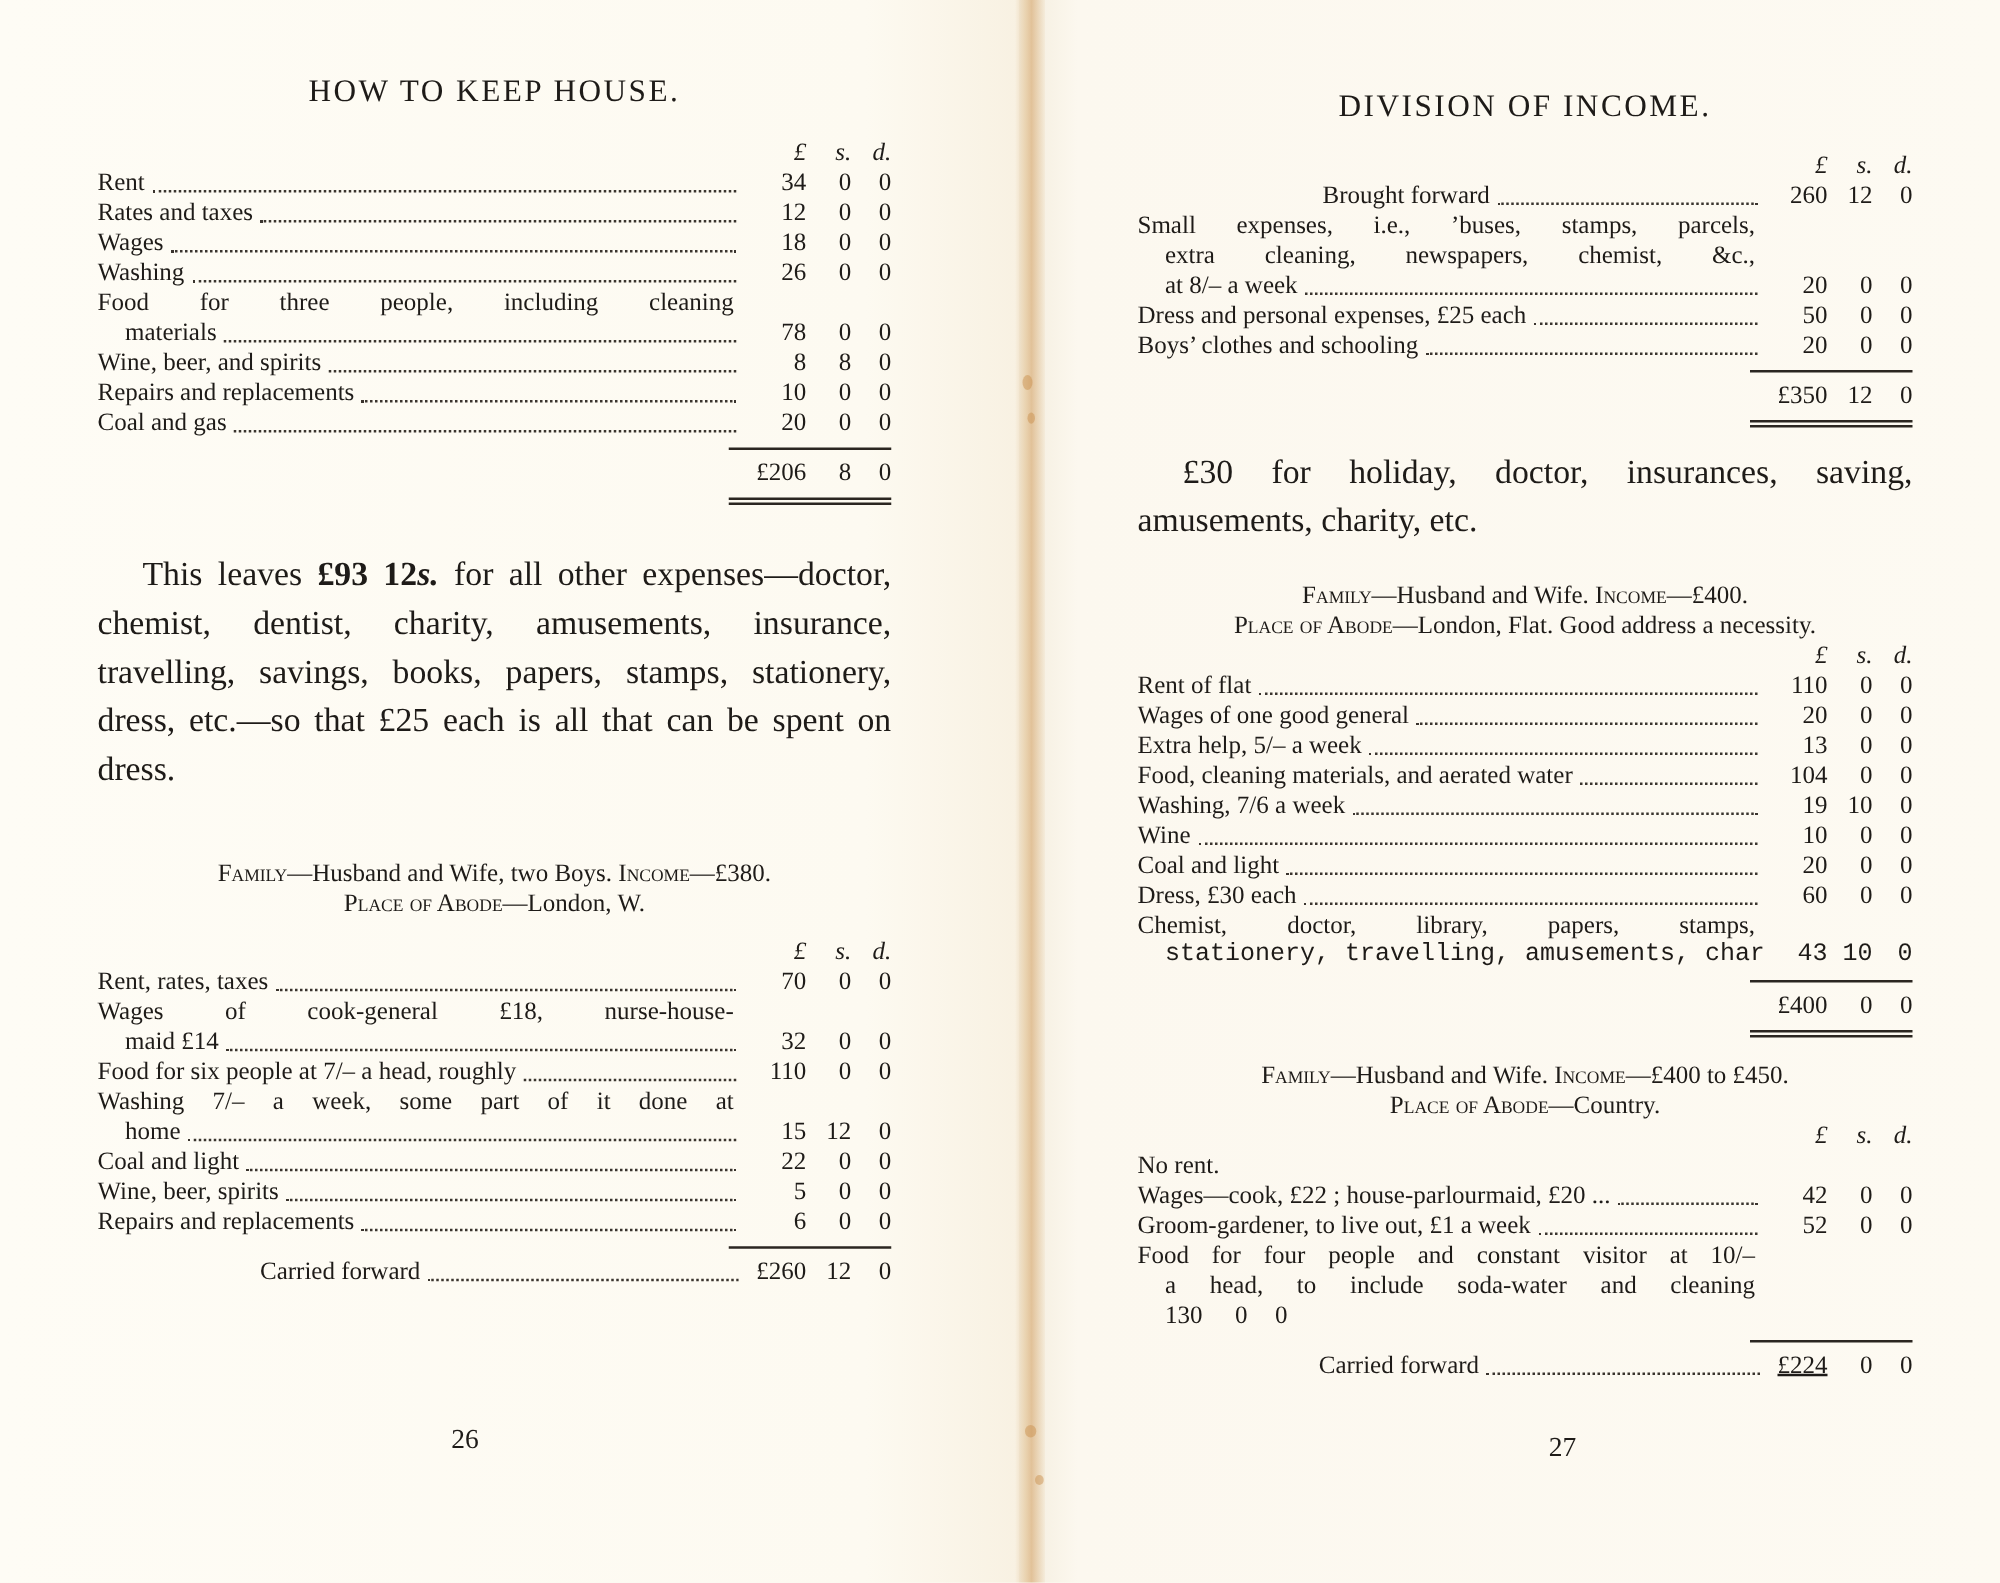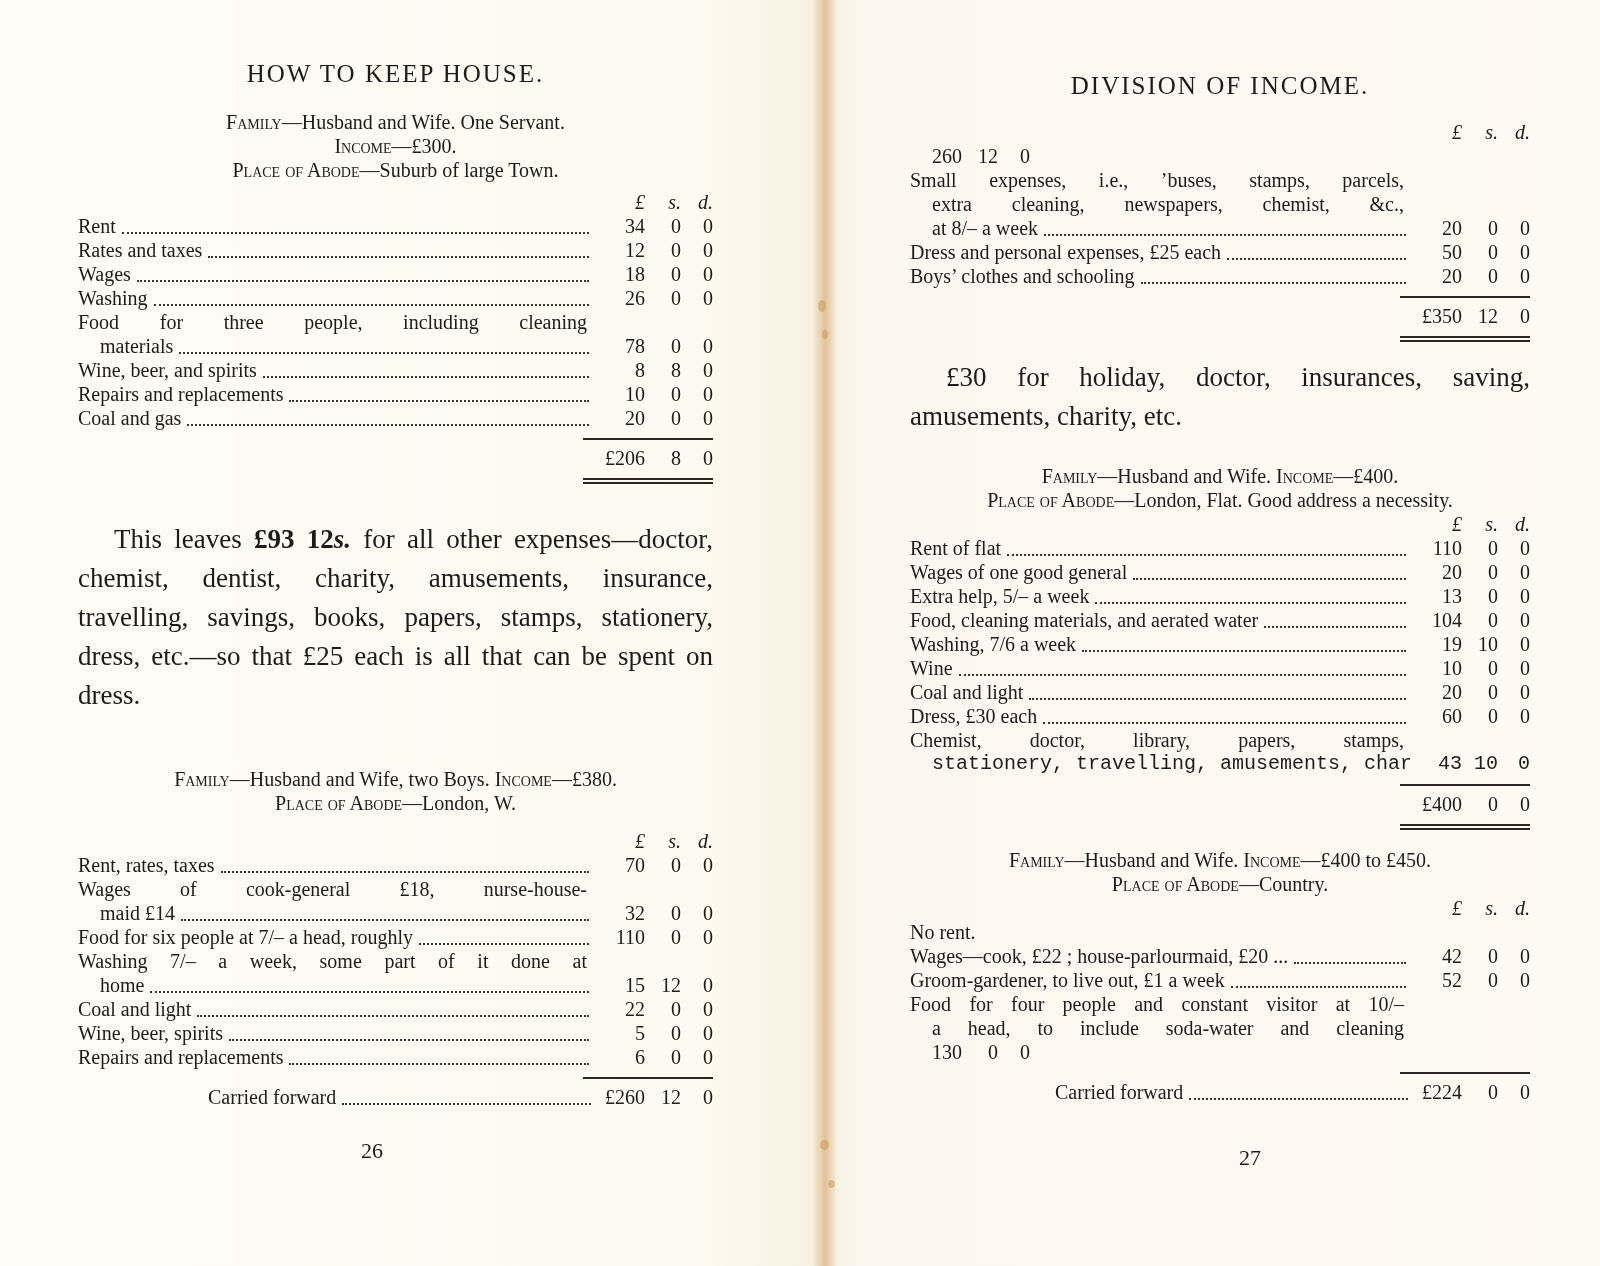--- a/index.html
+++ b/index.html
@@ -59,25 +59,20 @@
 </style>
 </head>
 <body>
 
 <div class="spread">
 
   <div class="page left">
     <div class="content">
       <div class="running-head">HOW TO KEEP HOUSE.</div>
 
-      <div class="caption">
-        <div><span class="sc">Family</span><span>—Husband and Wife.  One Servant.</span></div>
-        <div><span class="sc">Income</span><span>—£300.</span></div>
-        <div><span class="sc">Place of Abode</span><span>—Suburb of large Town.</span></div>
-      </div>
 
       <div class="table">
         <div class="col-head">
           <span class="pounds">£</span>
           <span class="shil">s.</span>
           <span class="pence">d.</span>
         </div>
         <div class="row">
             <div class="desc">
               <span class="desc-text">Rent</span>
@@ -303,20 +298,24 @@
     <div class="content">
       <div class="running-head" style="margin-bottom:20px;">DIVISION OF INCOME.</div>
 
       <div class="table" style="margin-top:0;">
         <div class="col-head">
           <span class="pounds">£</span>
           <span class="shil">s.</span>
           <span class="pence">d.</span>
         </div>
         <div class="row">
+            <div class="desc" style="padding-left:148px;">
+              <span class="desc-text">Brought forward</span>
+              <span class="leader"></span>
+            </div>
             <div class="amt">
               <span class="pounds">260</span>
               <span class="shil">12</span>
               <span class="pence">0</span>
             </div>
           </div>
         <div class="row" style="display:block;">
           <div style="display:flex;">
               <span style="flex:1;text-align:justify;text-align-last:justify;padding-right:126px;">Small expenses, i.e., ’buses, stamps, parcels,</span>
             </div>
@@ -545,21 +544,21 @@
               </div>
             </div>
         </div>
         <div class="rule-single"></div>
         <div class="carry">
           <div class="desc" style="padding-left:145px;">
               <span class="desc-text">Carried forward</span>
               <span class="leader" style="margin-right:0;"></span>
             </div>
           <div class="amt">
-              <span class="pounds" style="width:54px;">£224</span>
+              <span class="pounds" style="width:54px;text-decoration:underline;">£224</span>
               <span class="shil">0</span>
               <span class="pence">0</span>
             </div>
         </div>
       </div>
     </div>
   </div>
 
   <div class="gutter"></div>
   <div class="page-no" style="left:1220px;top:1145px;">27</div>

